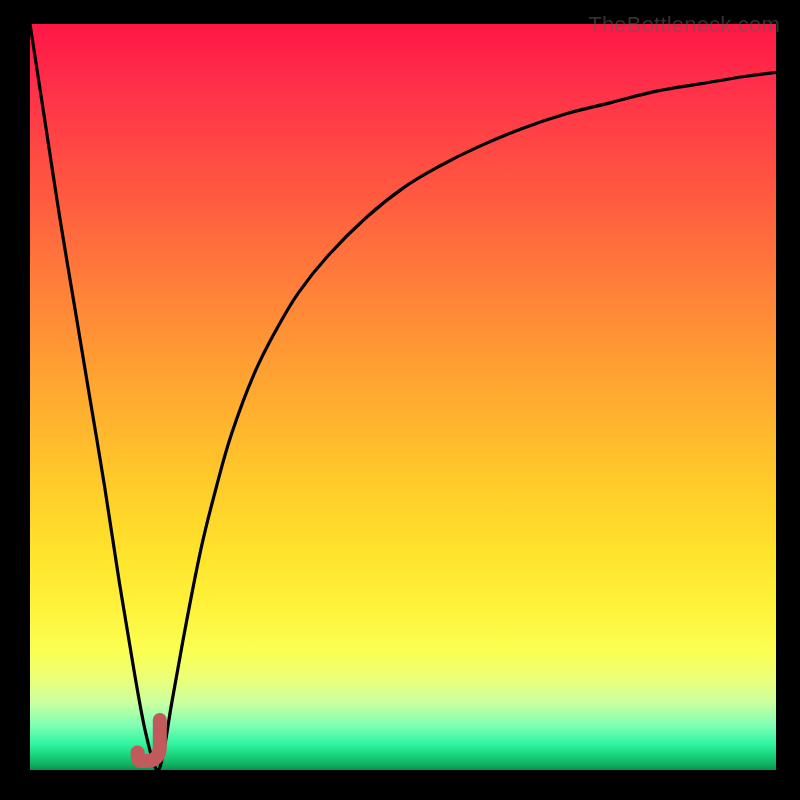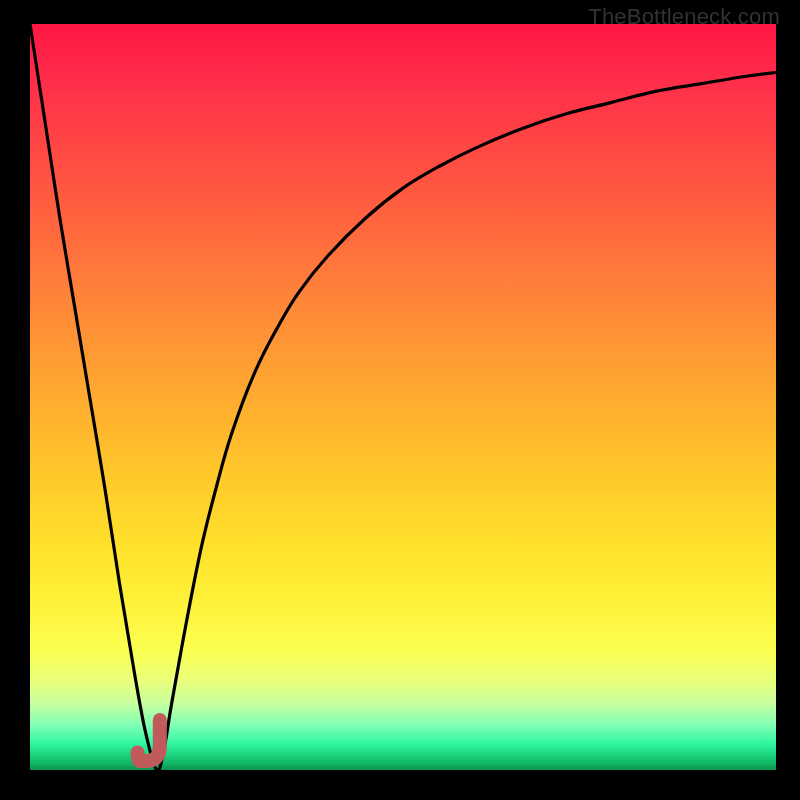--- a/index.html
+++ b/index.html
@@ -47,21 +47,21 @@
       #10b362 99.2%,
       #0a9150 100%
     );
   }
   .svg-layer {
     position: absolute;
     inset: 0;
   }
   .watermark {
     position: absolute;
-    top: 4px;
+    top: 12px;
     right: 20px;
     color: #5b5b5b;
     opacity: 0.55;
     font-size: 22px;
     font-family: Arial, Helvetica, sans-serif;
     letter-spacing: 0.2px;
   }
 </style>
 </head>
 <body>

